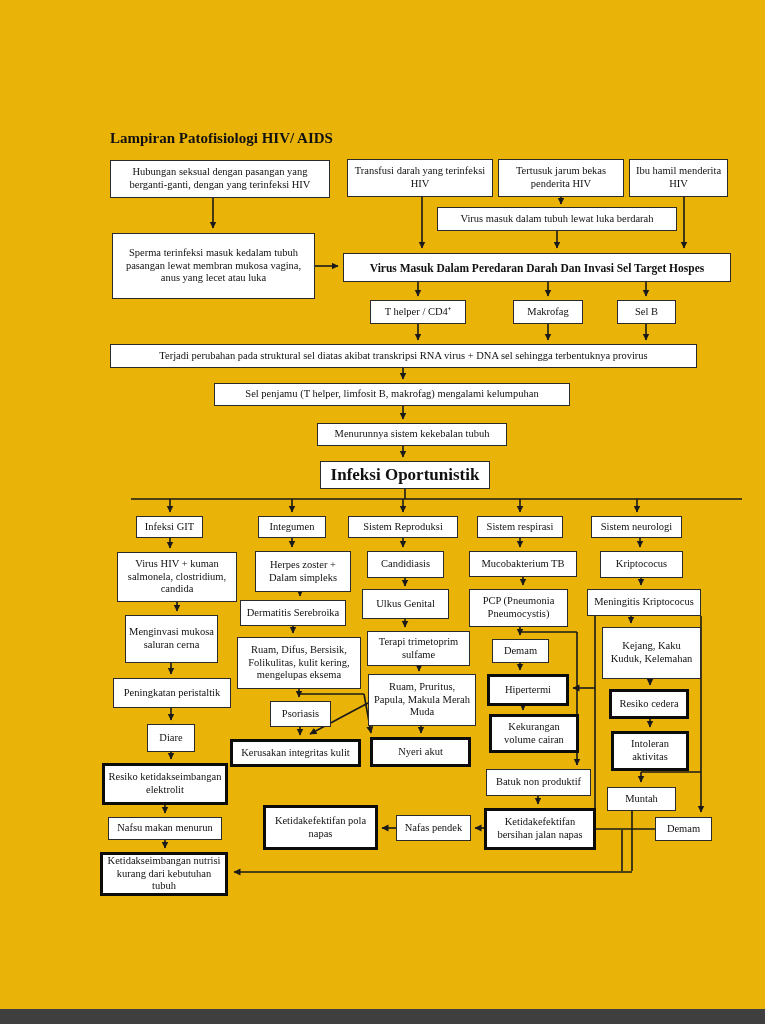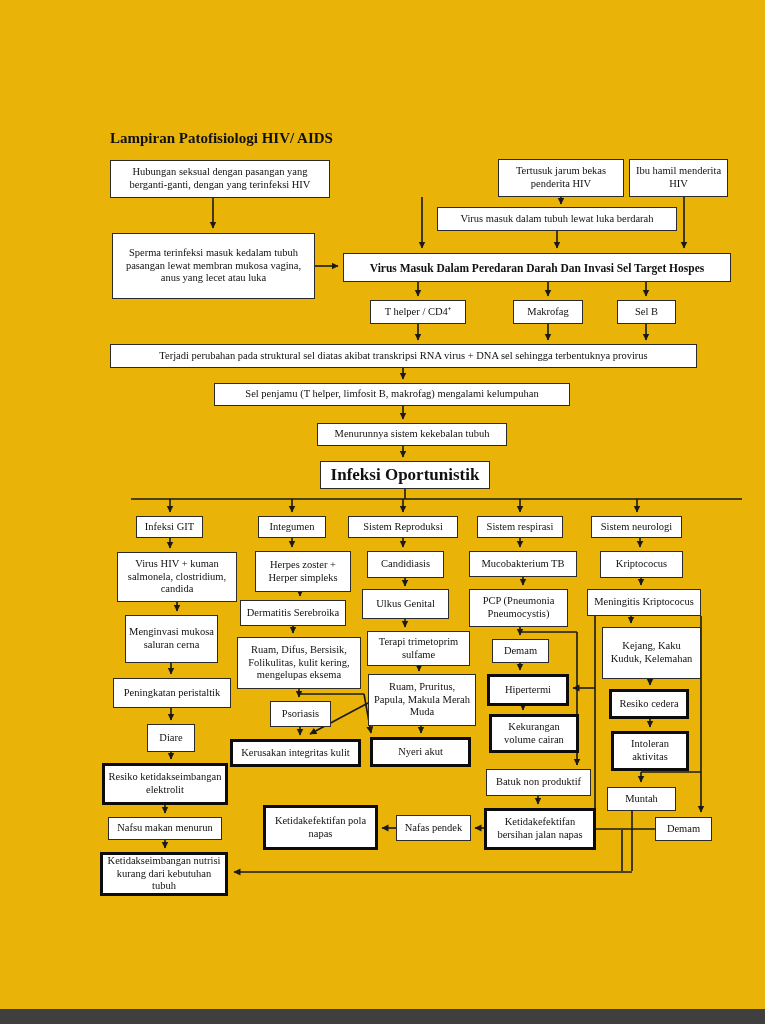--- a/index.html
+++ b/index.html
@@ -101,20 +101,21 @@
       <line x1="701" y1="772" x2="641" y2="772"></line>
       <line x1="641" y1="772" x2="641" y2="782" marker-end="url(#arr)"></line>
       <line x1="632" y1="811" x2="632" y2="871"></line>
       <line x1="622" y1="830" x2="622" y2="871"></line>
 
       <line x1="632" y1="872" x2="234" y2="872" marker-end="url(#arr)"></line>
     </g>
   </svg>
 
   <div class="node" style="left:110px;top:160px;width:220px;height:38px">Hubungan seksual dengan pasangan yang berganti-ganti, dengan yang terinfeksi HIV</div>
+  <div class="node" style="left:347px;top:159px;width:146px;height:38px">Transfusi darah yang terinfeksi HIV</div>
   <div class="node" style="left:498px;top:159px;width:126px;height:38px">Tertusuk jarum bekas penderita HIV</div>
   <div class="node" style="left:629px;top:159px;width:99px;height:38px">Ibu hamil menderita HIV</div>
 
   <div class="node" style="left:437px;top:207px;width:240px;height:24px">Virus  masuk dalam tubuh lewat luka berdarah</div>
   <div class="node" style="left:112px;top:233px;width:203px;height:66px">Sperma terinfeksi masuk kedalam tubuh pasangan lewat membran mukosa vagina, anus yang lecet atau luka</div>
 
   <div class="node bold-box" style="left:343px;top:253px;width:388px;height:29px">Virus Masuk Dalam Peredaran Darah Dan Invasi Sel Target Hospes</div>
 
   <div class="node" style="left:370px;top:300px;width:96px;height:24px">T helper / CD4⁺</div>
   <div class="node" style="left:513px;top:300px;width:70px;height:24px">Makrofag</div>
@@ -132,21 +133,21 @@
   <div class="node" style="left:591px;top:516px;width:91px;height:22px">Sistem neurologi</div>
 
   <div class="node" style="left:117px;top:552px;width:120px;height:50px">Virus HIV + kuman salmonela, clostridium, candida</div>
   <div class="node" style="left:125px;top:615px;width:93px;height:48px">Menginvasi mukosa saluran cerna</div>
   <div class="node" style="left:113px;top:678px;width:118px;height:30px">Peningkatan peristaltik</div>
   <div class="node" style="left:147px;top:724px;width:48px;height:28px">Diare</div>
   <div class="node thick" style="left:102px;top:763px;width:126px;height:42px">Resiko ketidakseimbangan elektrolit</div>
   <div class="node" style="left:108px;top:817px;width:114px;height:23px">Nafsu makan menurun</div>
   <div class="node thick" style="left:100px;top:852px;width:128px;height:44px">Ketidakseimbangan nutrisi kurang dari kebutuhan tubuh</div>
 
-  <div class="node" style="left:255px;top:551px;width:96px;height:41px">Herpes zoster + Herper simpleks</div>
+  <div class="node" style="left:255px;top:551px;width:96px;height:41px">Herpes zoster + Dalam simpleks</div>
   <div class="node" style="left:240px;top:600px;width:106px;height:26px">Dermatitis Serebroika</div>
   <div class="node" style="left:237px;top:637px;width:124px;height:52px">Ruam, Difus, Bersisik, Folikulitas, kulit kering, mengelupas eksema</div>
   <div class="node" style="left:270px;top:701px;width:61px;height:26px">Psoriasis</div>
   <div class="node thick" style="left:230px;top:739px;width:131px;height:28px">Kerusakan integritas kulit</div>
 
   <div class="node" style="left:367px;top:551px;width:77px;height:27px">Candidiasis</div>
   <div class="node" style="left:362px;top:589px;width:87px;height:30px">Ulkus  Genital</div>
   <div class="node" style="left:367px;top:631px;width:103px;height:35px">Terapi trimetoprim sulfame</div>
   <div class="node" style="left:368px;top:674px;width:108px;height:52px">Ruam, Pruritus, Papula, Makula Merah Muda</div>
   <div class="node thick" style="left:370px;top:737px;width:101px;height:30px">Nyeri akut</div>

